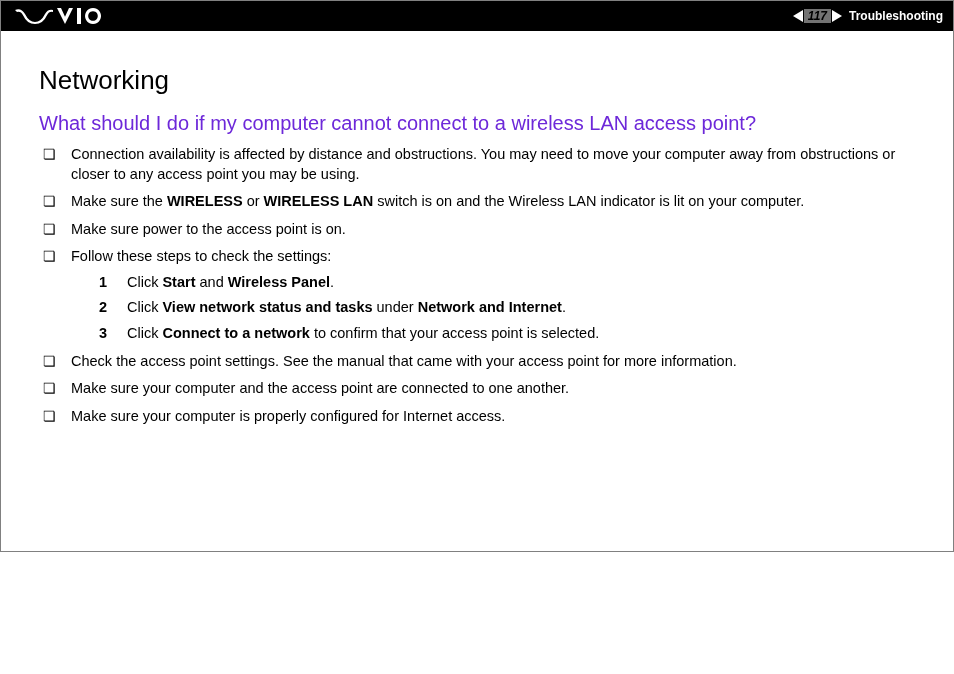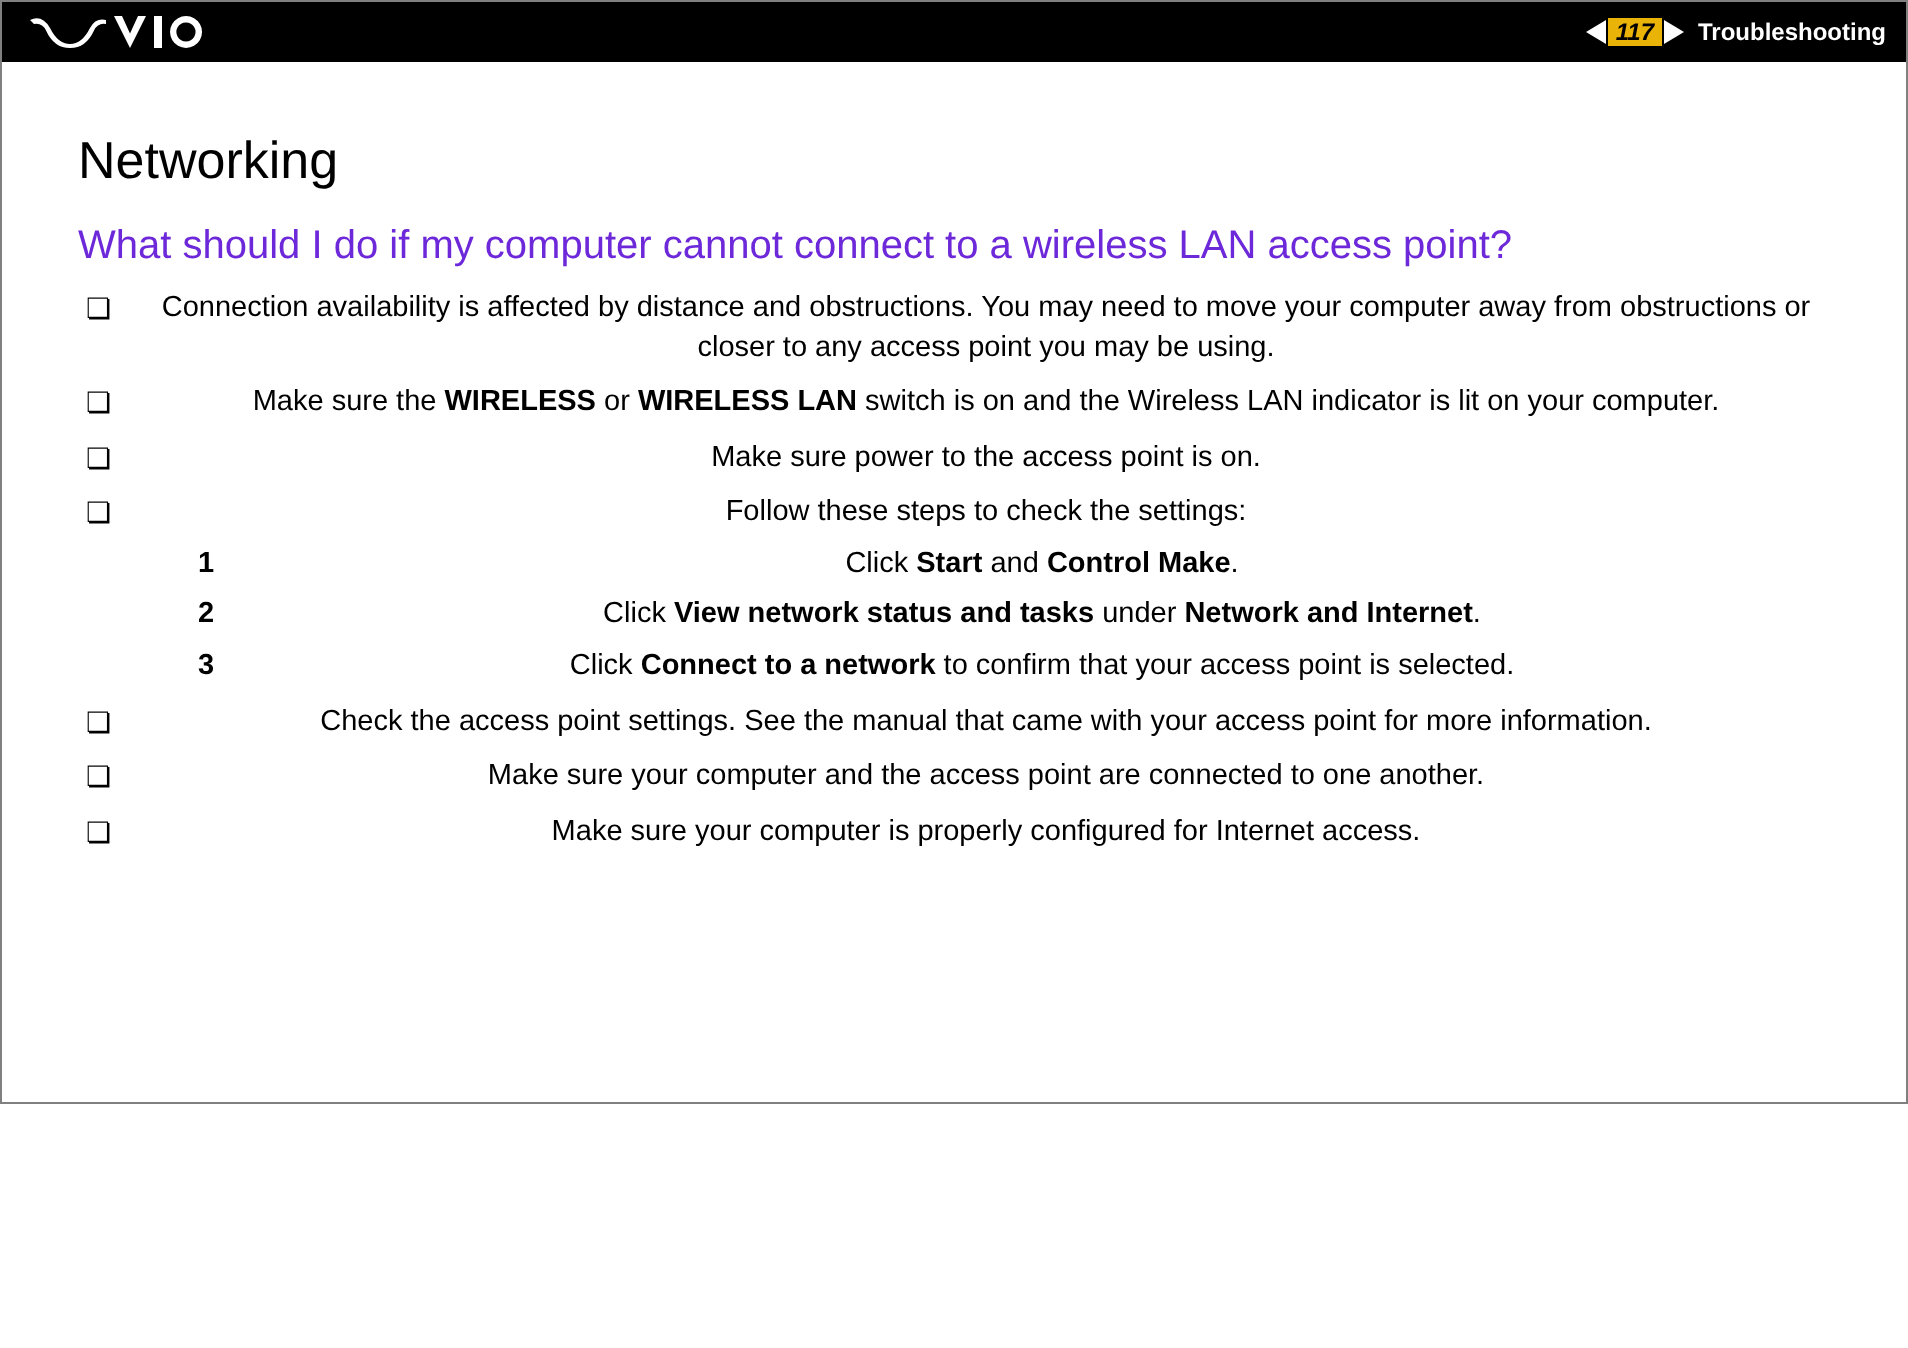--- a/index.html
+++ b/index.html
@@ -6,26 +6,26 @@
   html, body { width: 954px; height: 674px; background: #fff; font-family: Arial, Helvetica, sans-serif; color: #000; }
   .page { width: 954px; border: 1px solid #808080; }
   .topbar { height: 30px; background: #000; color: #fff; display: flex; align-items: center; justify-content: space-between; padding: 0 10px 0 14px; }
   .logo { display: flex; align-items: center; }
   .logo svg { height: 16px; width: auto; fill: #fff; }
   .topright { display: flex; align-items: center; gap: 3px; }
   .pagewrap { display: flex; align-items: center; gap: 1px; }
   .arrow-left, .arrow-right { display: inline-block; width: 0; height: 0; }
   .arrow-left { border-top: 6px solid transparent; border-bottom: 6px solid transparent; border-right: 10px solid #fff; }
   .arrow-right { border-top: 6px solid transparent; border-bottom: 6px solid transparent; border-left: 10px solid #fff; }
-  .pagebox { background: #eab308; color: #000; font-style: italic; font-weight: bold; font-size: 12px; padding: 0 4px; line-height: 14px; }
+  .pagebox { background: #737373; color: #000; font-style: italic; font-weight: bold; font-size: 12px; padding: 0 4px; line-height: 14px; }
   .section-name { font-size: 12px; font-weight: bold; margin-left: 4px; }
   .content { padding: 34px 38px 30px 38px; height: 520px; }
   h1 { font-size: 26px; font-weight: normal; margin-bottom: 14px; }
   h2 { font-size: 20px; font-weight: normal; color: #6d28d9; margin-bottom: 10px; margin-top: 16px; }
-  ul.square { list-style: none; padding-left: 4px; text-align: center; }
+  ul.square { list-style: none; padding-left: 4px; }
   ul.square > li { position: relative; padding-left: 28px; font-size: 14.5px; line-height: 1.35; margin-bottom: 8px; }
   ul.square > li::before { content: "❏"; position: absolute; left: 0; top: 0; font-size: 14px; }
   ol.steps { list-style: none; padding-left: 28px; margin-top: 6px; }
   ol.steps li { position: relative; padding-left: 28px; font-size: 14.5px; line-height: 1.35; margin-bottom: 6px; }
   ol.steps li .num { position: absolute; left: 0; top: 0; font-weight: bold; }
   b { font-weight: bold; }
 </style>
 </head>
 <body>
 
@@ -55,21 +55,21 @@
     <h2>What should I do if my computer cannot connect to a wireless LAN access point?</h2>
     <ul class="square">
       <li>Connection availability is affected by distance and obstructions. You may need to move your computer away from obstructions or closer to any access point you may be using.</li>
       <li>
         <span>Make sure the </span><b>WIRELESS</b><span> or </span><b>WIRELESS LAN</b><span> switch is on and the Wireless LAN indicator is lit on your computer.</span>
       </li>
       <li>Make sure power to the access point is on.</li>
       <li>
         <span>Follow these steps to check the settings:</span>
         <ol class="steps">
-          <li><span class="num">1</span><span>Click </span><b>Start</b><span> and </span><b>Control Make</b><span>.</span></li>
+          <li><span class="num">1</span><span>Click </span><b>Start</b><span> and </span><b>Wireless Panel</b><span>.</span></li>
           <li><span class="num">2</span><span>Click </span><b>View network status and tasks</b><span> under </span><b>Network and Internet</b><span>.</span></li>
           <li><span class="num">3</span><span>Click </span><b>Connect to a network</b><span> to confirm that your access point is selected.</span></li>
         </ol>
       </li>
     </ul>
 
     <ul class="square">
       <li>Check the access point settings. See the manual that came with your access point for more information.</li>
       <li>Make sure your computer and the access point are connected to one another.</li>
       <li>Make sure your computer is properly configured for Internet access.</li>

